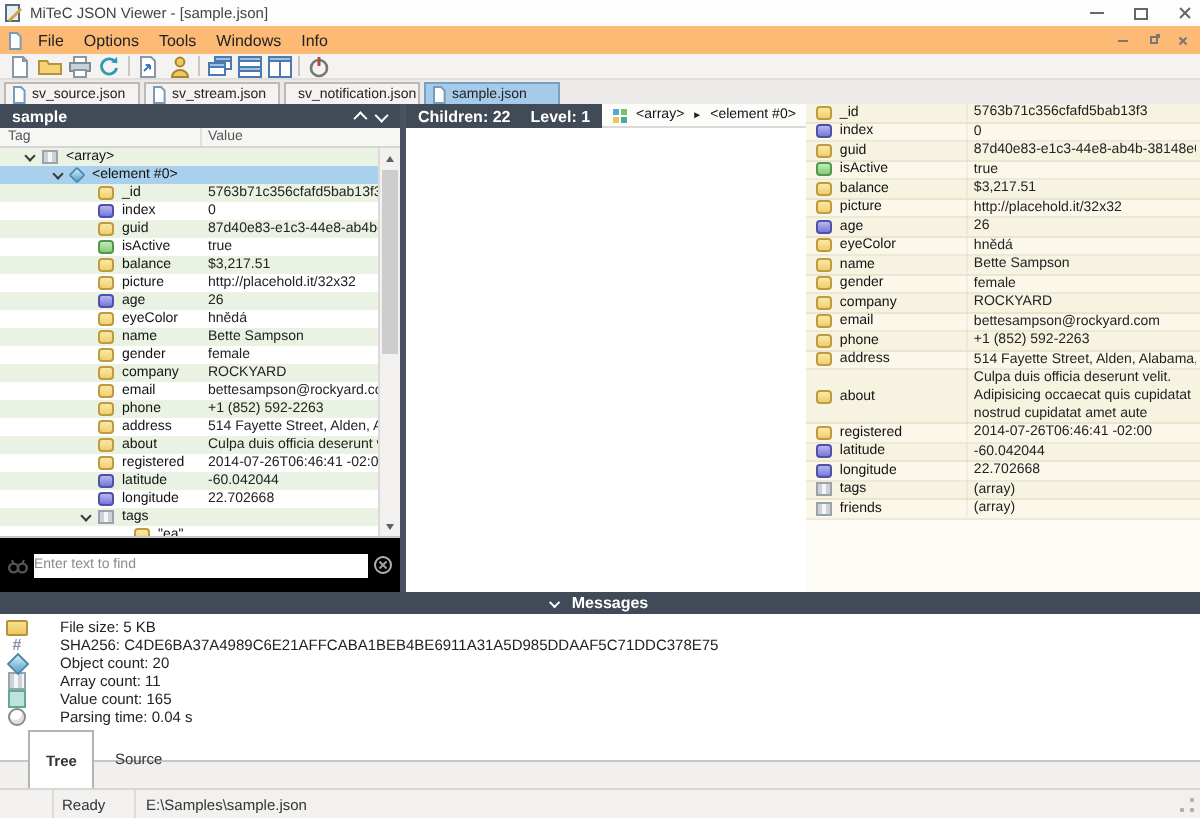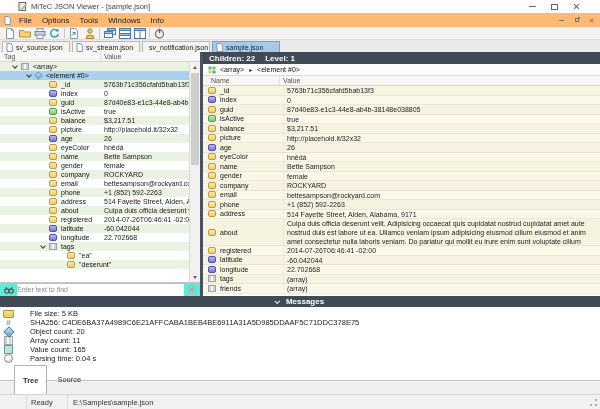--- a/index.html
+++ b/index.html
@@ -1,20 +1,20 @@
 <!DOCTYPE html>
 <html><head>
 <meta charset="utf-8">
 <style>
   * { margin:0; padding:0; box-sizing:border-box; }
   html,body { width:600px; height:409px; overflow:hidden; }
   body { font-family:"Liberation Sans", sans-serif; background:#fff; color:#111; }
 
   
-  .titlebar { height:13px; background:#fdfdfd; display:flex; align-items:center; padding:0 18px; }
+  .titlebar { height:13px; background:#fdfdfd; display:flex; align-items:center; padding:0 2px; }
   .app-icon { margin-right:4px; display:flex; }
   .window-title { font-size:7.5px; color:#444; }
   .win-controls { margin-left:auto; display:flex; gap:10px; align-items:center; }
   .wc { width:12px; height:10px; display:flex; align-items:center; justify-content:center; }
   .glyph-min { width:7px; height:1px; background:#666; }
   .glyph-max { width:7px; height:6px; border:1px solid #666; }
   .glyph-x { position:relative; width:7px; height:7px; }
   .glyph-x::before,.glyph-x::after { content:""; position:absolute; left:3px; top:0; width:1px; height:7px; background:#666; }
   .glyph-x::before { transform:rotate(45deg);} .glyph-x::after { transform:rotate(-45deg);}
 
@@ -71,30 +71,30 @@
   .i-array  { background:repeating-linear-gradient(90deg,#ccd2d8 0,#ccd2d8 2px,#f4f6f8 2px,#f4f6f8 4px); border:1px solid #9aa2ac; }
   .i-object { width:7px !important; height:7px !important; background:linear-gradient(135deg,#cfeef8,#58a0cc); border:1px solid #4a84a8; transform:rotate(45deg) scale(.85); border-radius:1px; }
 
   .tree-scrollbar { position:absolute; right:0; top:0; bottom:0; width:11px; background:#f2f1f0; border-left:1px solid #dcdad8; }
   .scroll-btn { position:absolute; left:0; right:0; height:10px; background:#f2f1f0; display:flex; align-items:center; justify-content:center; }
   .scroll-btn.up { top:0; } .scroll-btn.down { bottom:0; }
   .tri-up { width:0; height:0; border-left:2.5px solid transparent; border-right:2.5px solid transparent; border-bottom:3px solid #606060; }
   .tri-down { width:0; height:0; border-left:2.5px solid transparent; border-right:2.5px solid transparent; border-top:3px solid #606060; }
   .scroll-thumb { position:absolute; left:1px; right:1px; top:11px; height:92px; background:#cdcdcd; }
 
-  .findbox { height:14px; border-top:1px solid #c8c6c3; display:flex; align-items:center; padding:0 4px; gap:3px; background:#5eead4; flex:none; }
+  .findbox { height:28px; border-top:1px solid #c8c6c3; display:flex; align-items:center; padding:0 4px; gap:3px; background:#000000; flex:none; }
   .find-input { flex:1; border:none; outline:none; font-size:7px; color:#333; height:12px; font-family:inherit; min-width:0; }
   .find-input::placeholder { color:#8a8a8a; }
   .clear-btn { width:9px; height:9px; border:1px solid #b5b3b0; border-radius:50%; position:relative; flex:none; }
   .clear-btn::before,.clear-btn::after { content:""; position:absolute; left:3px; top:1px; width:1px; height:5px; background:#a0a0a0; }
   .clear-btn::before { transform:rotate(45deg);} .clear-btn::after { transform:rotate(-45deg);}
 
   .splitter { width:3px; background:#4a5260; flex:none; }
 
-  .right-panel { flex:1; display:flex; flex-direction:column; background:#fff; min-width:0; }
+  .right-panel { flex:1; display:flex; flex-direction:row; background:#fff; min-width:0; }
   .rp-title-gap { width:10px; }
   .breadcrumb { height:12px; display:flex; align-items:center; gap:4px; padding:0 5px; border-bottom:1px solid #dcdad8; font-size:7px; background:#fcfcfb; flex:none; }
   .bc-arrow { font-size:5px; color:#222; }
   .grid-colhdr { height:10px; background:#f6f6f5; border-bottom:1px solid #d7d5d2; position:relative; font-size:7px; color:#555; flex:none; }
   .grid-colhdr .c1 { position:absolute; left:8px; top:1px; }
   .grid-colhdr .c2 { position:absolute; left:80px; top:1px; }
   .grid-colhdr .colline { left:76px; }
   .grid-body { flex:1; overflow:hidden; background:#fdfcf6; }
   .grow { height:9.5px; display:flex; align-items:center; position:relative; font-size:7px; background:#f7f3e1; border-bottom:1px solid rgba(120,110,70,.10); padding-left:5px; }
   .grow:nth-child(even) { background:#fbf8ea; }
@@ -283,20 +283,27 @@
         <path d="M1 .5 h3.5 l1.8 1.8 v6.2 h-5.3 z" fill="#fdfdfd" stroke="#7a9ab8"></path>
       </svg>
       <span>sample.json</span>
     </div>
 
 </div>
 
 <div class="main">
 
   <div class="left-panel">
+    <div class="panel-header">
+      <span>sample</span>
+      <span class="hdr-btns">
+        <span class="chev up"></span>
+        <span class="chev down"></span>
+      </span>
+    </div>
     <div class="tree-colhdr">
       <span class="c1">Tag</span>
       <span class="c2">Value</span>
       <span class="colline"></span>
     </div>
     <div class="tree-wrap">
       <div class="tree-rows">
 
           <div class="trow lvl0 exp">
             <span class="expbox"></span>

